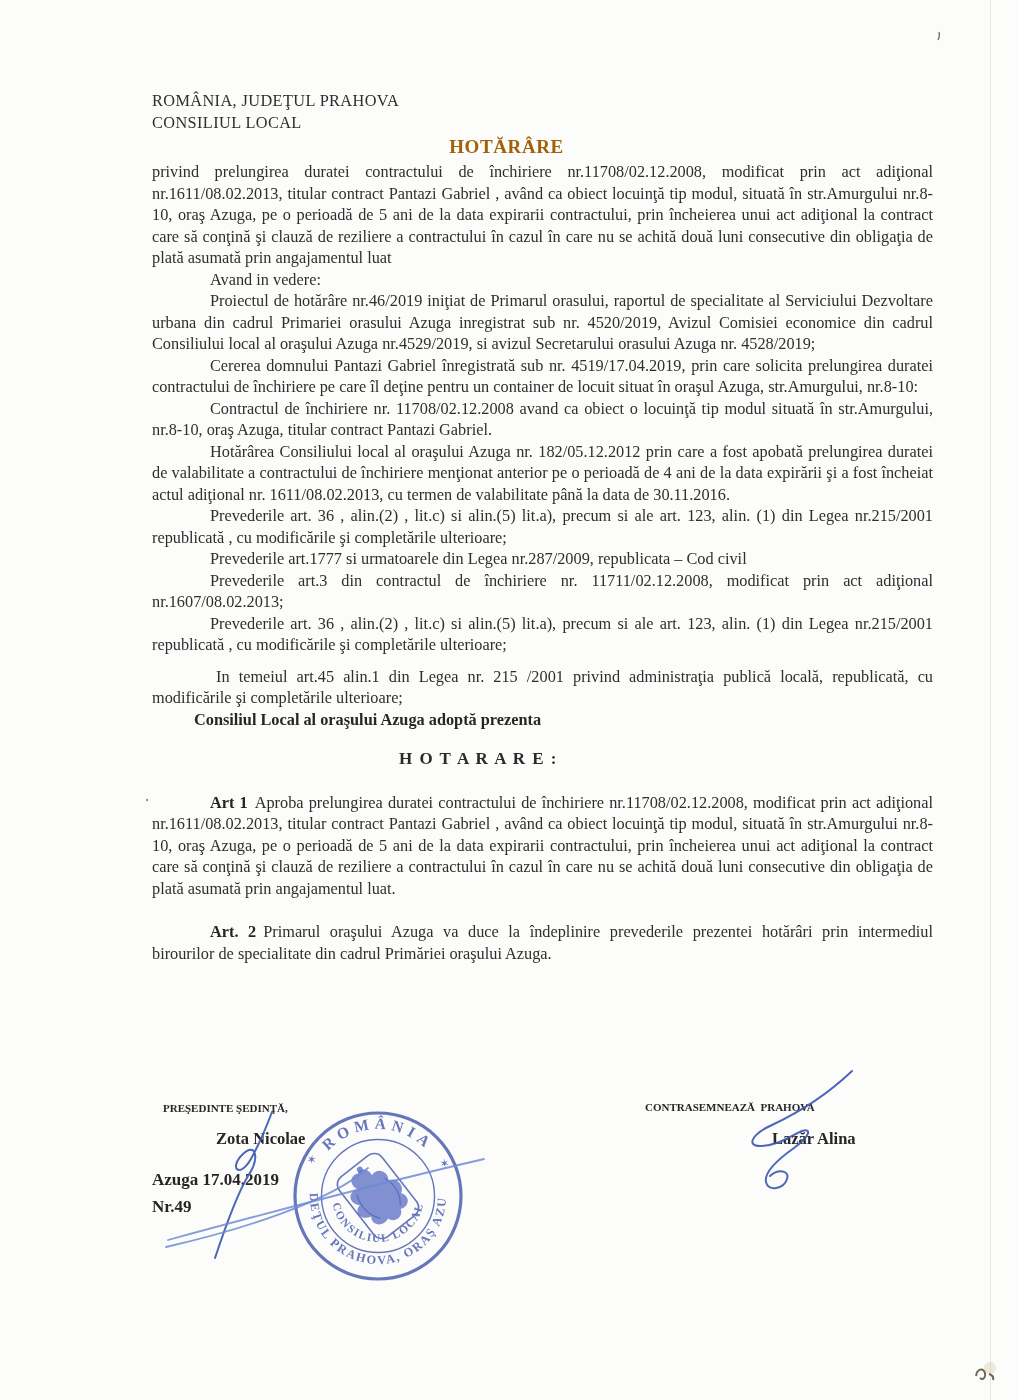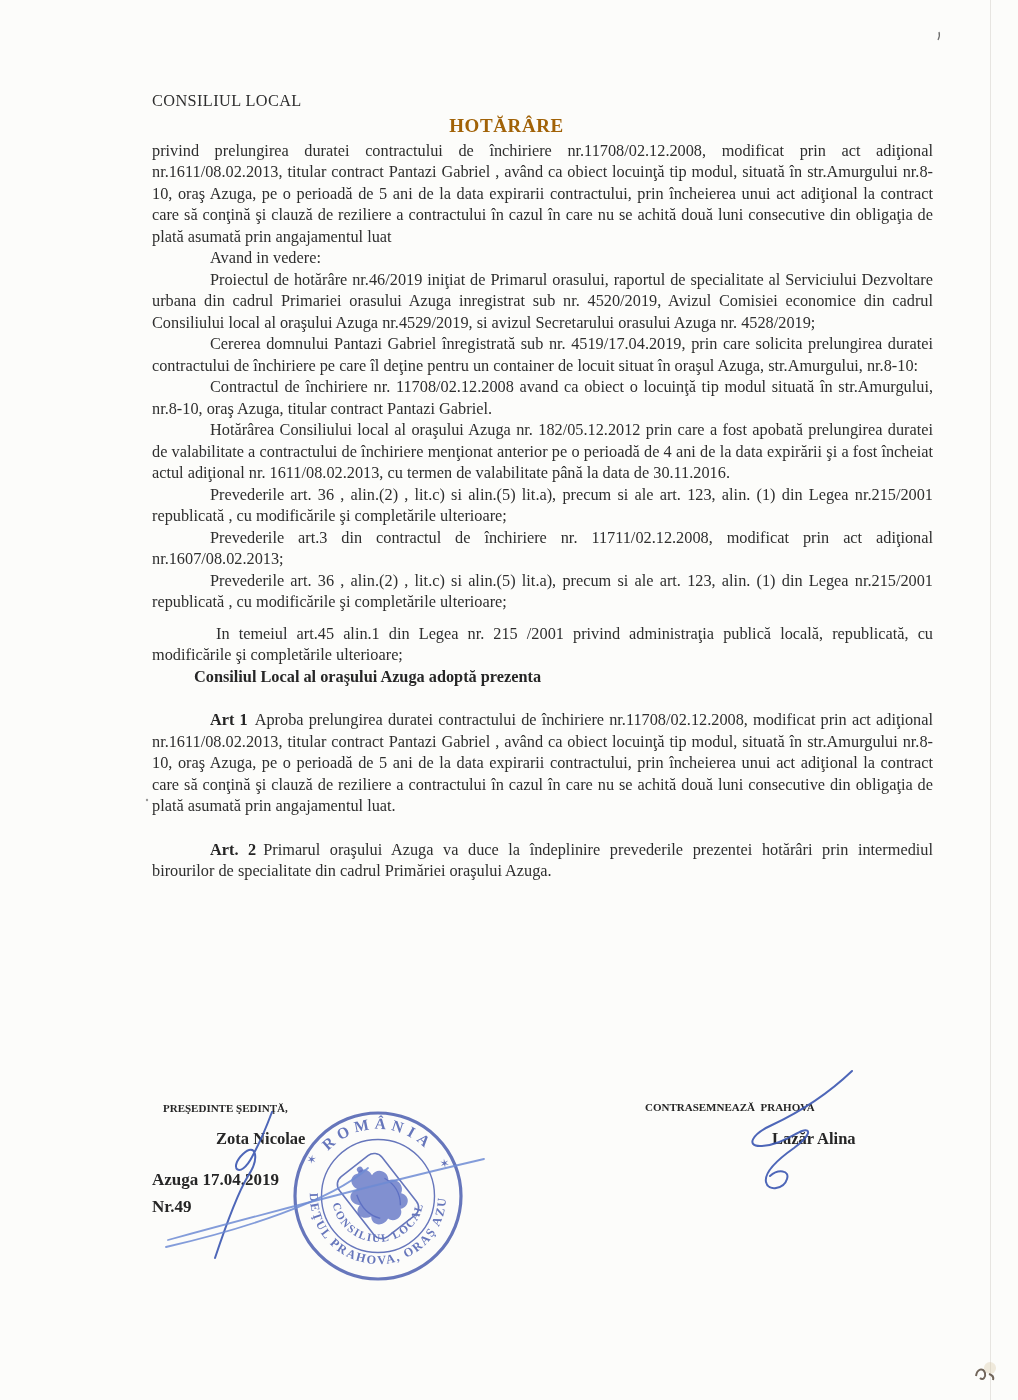--- a/index.html
+++ b/index.html
@@ -50,39 +50,42 @@
     background:#dedcd6;opacity:.7;z-index:0;
   }
 </style>
 </head>
 <body>
 
 <div class="page">
   <div class="scan-edge"></div>
 
   <div class="content">
+    <div class="hdr-line">ROMÂNIA, JUDEŢUL PRAHOVA</div>
     <div class="hdr-line">CONSILIUL LOCAL</div>
 
     <div class="doc-title">HOTĂRÂRE</div>
 
     <p class="par intro">privind  prelungirea duratei contractului  de închiriere nr.11708/02.12.2008, modificat prin act adiţional nr.1611/08.02.2013, titular contract Pantazi Gabriel , având ca obiect locuinţă tip modul, situată în str.Amurgului nr.8-10, oraş Azuga,  pe o perioadă de 5 ani  de la data expirarii contractului,  prin încheierea unui act adiţional la contract care să conţină şi clauză de reziliere a contractului în cazul în care nu se achită două luni consecutive din obligaţia de plată asumată prin angajamentul luat</p>
 
     <p class="par having">Avand in vedere:</p>
 
     <p class="par recital">Proiectul de hotărâre nr.46/2019  iniţiat de Primarul orasului, raportul de specialitate al Serviciului Dezvoltare urbana din cadrul Primariei orasului Azuga inregistrat sub nr. 4520/2019, Avizul Comisiei economice din cadrul Consiliului local al oraşului Azuga nr.4529/2019, si avizul Secretarului orasului Azuga nr. 4528/2019;</p>
     <p class="par recital">Cererea domnului Pantazi Gabriel înregistrată sub nr. 4519/17.04.2019, prin care solicita prelungirea duratei contractului de închiriere pe care îl deţine pentru un container de locuit situat în oraşul Azuga, str.Amurgului, nr.8-10:</p>
     <p class="par recital">Contractul de închiriere nr. 11708/02.12.2008  avand ca obiect  o locuinţă tip modul situată în str.Amurgului, nr.8-10, oraş Azuga, titular contract Pantazi Gabriel.</p>
     <p class="par recital">Hotărârea Consiliului local al oraşului Azuga nr. 182/05.12.2012 prin care a fost apobată prelungirea duratei de valabilitate a contractului de închiriere menţionat anterior pe o perioadă de 4 ani de la data expirării şi a fost încheiat actul adiţional nr. 1611/08.02.2013, cu termen de valabilitate până la data de 30.11.2016.</p>
     <p class="par recital">Prevederile art. 36 , alin.(2) , lit.c)  si alin.(5) lit.a), precum si ale art. 123, alin. (1) din Legea nr.215/2001  republicată , cu modificările şi completările ulterioare;</p>
+    <p class="par recital">Prevederile art.1777 si urmatoarele din Legea nr.287/2009, republicata  –  Cod civil</p>
     <p class="par recital">Prevederile art.3 din contractul de închiriere nr. 11711/02.12.2008, modificat prin act adiţional nr.1607/08.02.2013;</p>
     <p class="par recital">Prevederile art. 36 , alin.(2) , lit.c)  si alin.(5) lit.a), precum si ale art. 123, alin. (1) din Legea nr.215/2001  republicată , cu modificările şi completările ulterioare;</p>
 
     <p class="par legal">In temeiul art.45 alin.1 din Legea nr. 215 /2001 privind administraţia publică locală, republicată, cu modificările şi completările ulterioare;</p>
     <p class="par adoption">Consiliul Local al oraşului Azuga adoptă prezenta</p>
 
+    <div class="decision-heading">H O T A R A R E :</div>
 
     <p class="par article"><span class="art-label">Art 1</span><span>Aproba  prelungirea duratei contractului  de închiriere nr.11708/02.12.2008, modificat prin act adiţional nr.1611/08.02.2013, titular contract Pantazi Gabriel , având ca obiect locuinţă tip modul, situată în str.Amurgului nr.8-10, oraş Azuga,  pe o perioadă de 5 ani  de la data expirarii contractului,  prin încheierea unui act adiţional la contract care să conţină şi clauză de reziliere a contractului în cazul în care nu se achită două luni consecutive din obligaţia de plată asumată prin angajamentul luat.</span></p>
     <p class="par article"><span class="art-label">Art. 2</span><span>Primarul oraşului Azuga va duce la îndeplinire prevederile prezentei hotărâri prin intermediul birourilor de specialitate din cadrul Primăriei oraşului Azuga.</span></p>
   </div>
 
   <div class="abs sig-title" style="left:163px;top:1102px;">PREŞEDINTE ŞEDINŢĂ,</div>
   <div class="abs sig-name" style="left:216px;top:1129px;">Zota Nicolae</div>
   <div class="abs sig-title" style="left:645px;top:1101px;">CONTRASEMNEAZĂ  PRAHOVA</div>
   <div class="abs sig-name" style="left:772px;top:1129px;">Lazăr Alina</div>
   <div class="abs date-line" style="left:152px;top:1170px;text-align:center;">Azuga 17.04.2019</div>

